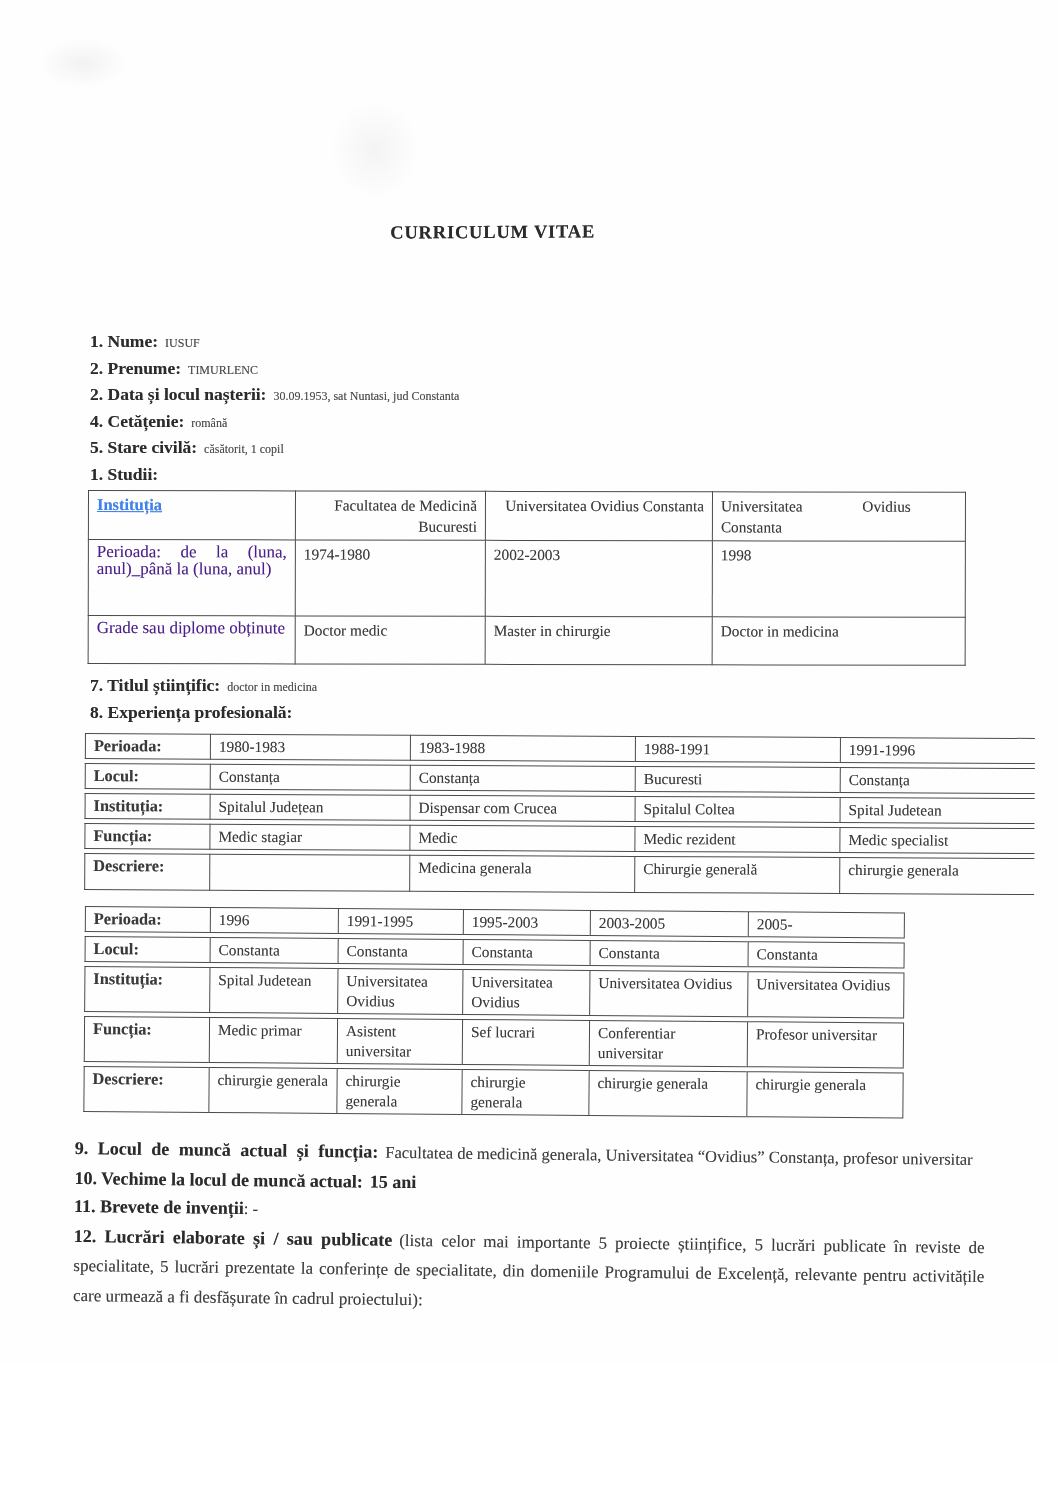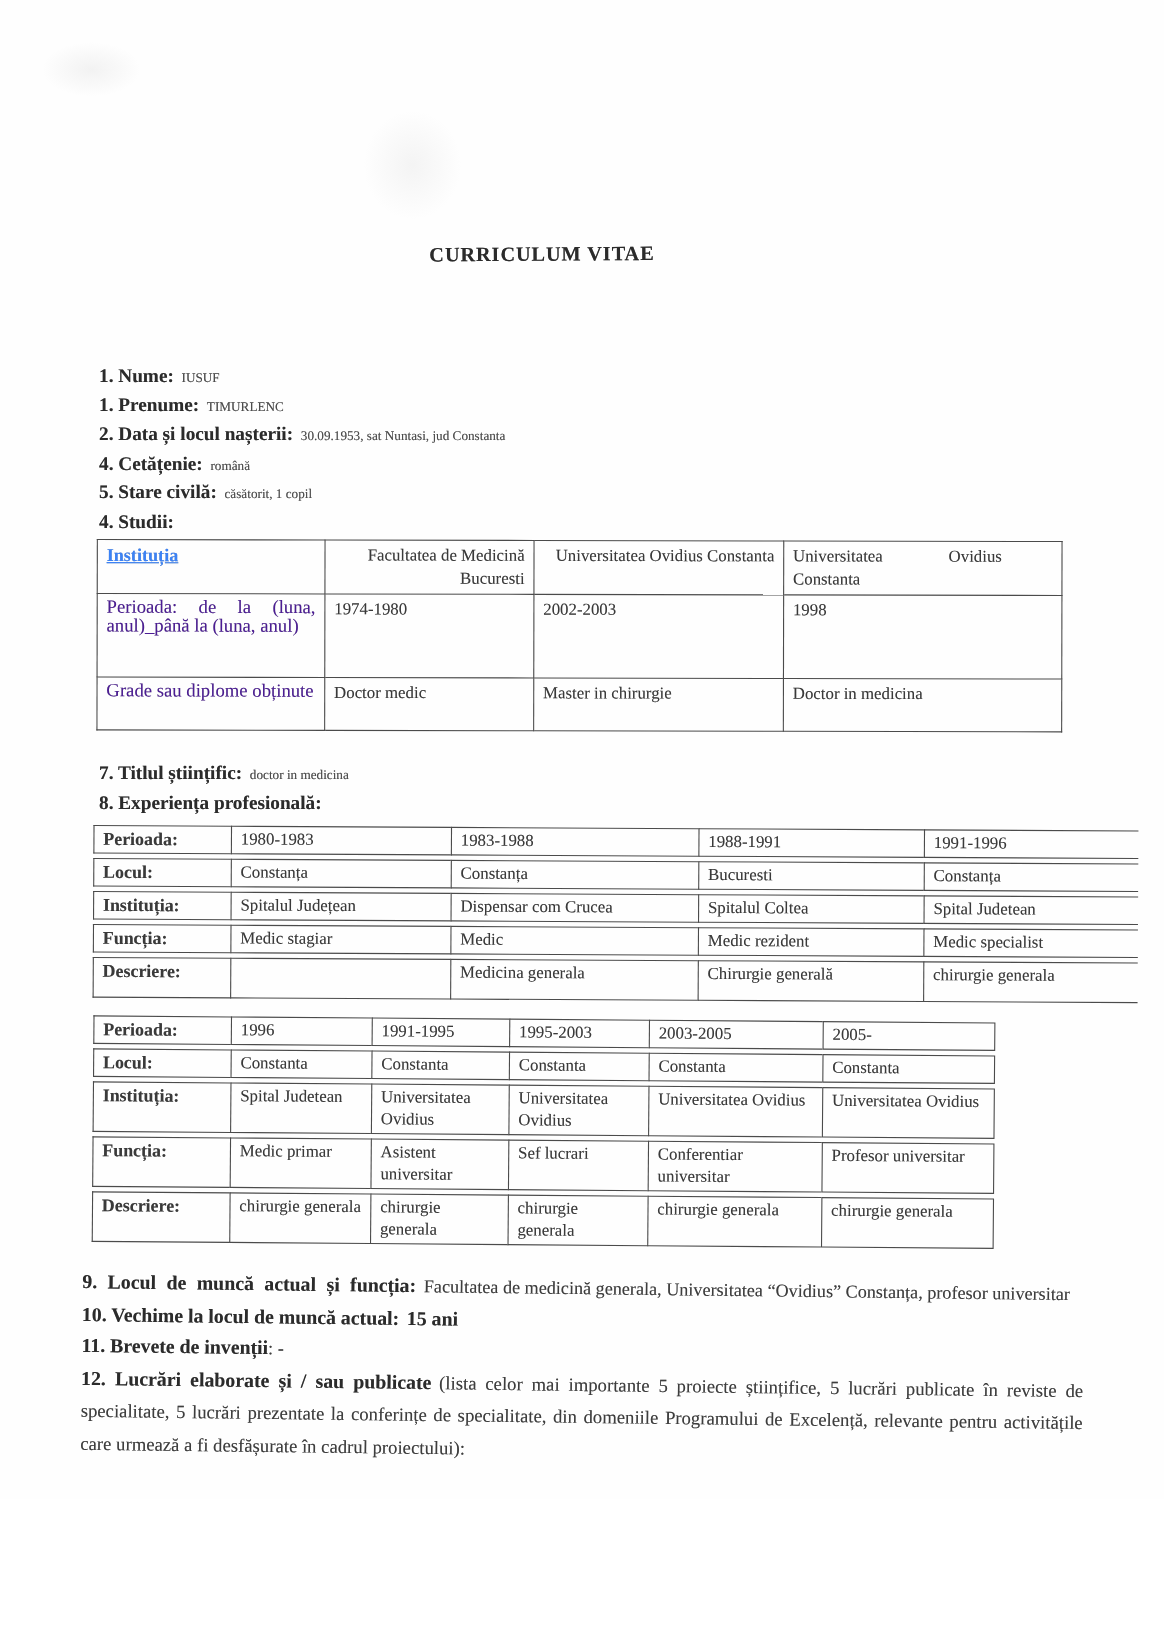--- a/index.html
+++ b/index.html
@@ -59,21 +59,21 @@
   .t2 { margin: 4px 0 0 85px; width: 950px; transform: rotate(0.3deg); transform-origin: left top; }
   .t3 { margin: 8px 0 0 85px; width: 820px; transform: rotate(0.45deg); transform-origin: left top; }
   .t2 td, .t3 td { border: 1.8px solid #4b4b4b; border-right: none;
     padding: 2px 8px; vertical-align: top; line-height: 20px; color: #3a3a3a; }
   .t3 td:last-child { border-right: 1.8px solid #4b4b4b; }
   .t2 td:last-child { border-right: none; }
   .rlabel { font-weight: bold; font-size: 16.3px; color: #2b2b2b; }
   .t2 .desc { height: 37px; }
   .t3 .tall { height: 44px; }
 
-  .item7 { margin: 26px 0 0 90px; }
+  .item7 { margin: 9px 0 0 90px; }
   .item8 { margin: 1px 0 0 90px; }
 
   .bottom { margin: 18px 72px 0 75px; transform: rotate(0.7deg);
     transform-origin: left top; text-align: justify;
     text-shadow: 0 0 0.4px rgba(60,60,60,0.45); }
   .bottom p { margin: 0; font-size: 18px; line-height: 28.5px; color: #2b2b2b; }
   .bottom .val { font-size: 16.5px; color: #3e3e3e; }
   .s9 .lab { word-spacing: 5px; }
   .s10, .s11 { text-align: left; }
   .s10 .val { font-weight: bold; font-size: 18px; color: #2b2b2b; font-family: Liberation Serif, serif; }
@@ -87,33 +87,33 @@
   <div class="smudge1"></div>
   <div class="smudge2"></div>
 
   <div class="title">CURRICULUM VITAE</div>
 
   <div class="personal">
     <div class="line">
       <span class="lab">1. Nume:</span><span class="val">IUSUF</span>
     </div>
     <div class="line">
-      <span class="lab">1. Prenume:</span><span class="val">TIMURLENC</span>
+      <span class="lab">2. Prenume:</span><span class="val">TIMURLENC</span>
     </div>
     <div class="line">
       <span class="lab">2. Data și locul nașterii:</span><span class="val">30.09.1953, sat Nuntasi, jud Constanta</span>
     </div>
     <div class="line">
       <span class="lab">4. Cetățenie:</span><span class="val">română</span>
     </div>
     <div class="line">
       <span class="lab">5. Stare civilă:</span><span class="val">căsătorit, 1 copil</span>
     </div>
     <div class="line">
-      <span class="lab nogap">4. Studii:</span>
+      <span class="lab nogap">1. Studii:</span>
     </div>
   </div>
 
   <table class="t1">
     <colgroup>
         <col style="width:207px">
         <col style="width:190px">
         <col style="width:227px">
         <col style="width:253px">
       </colgroup>

